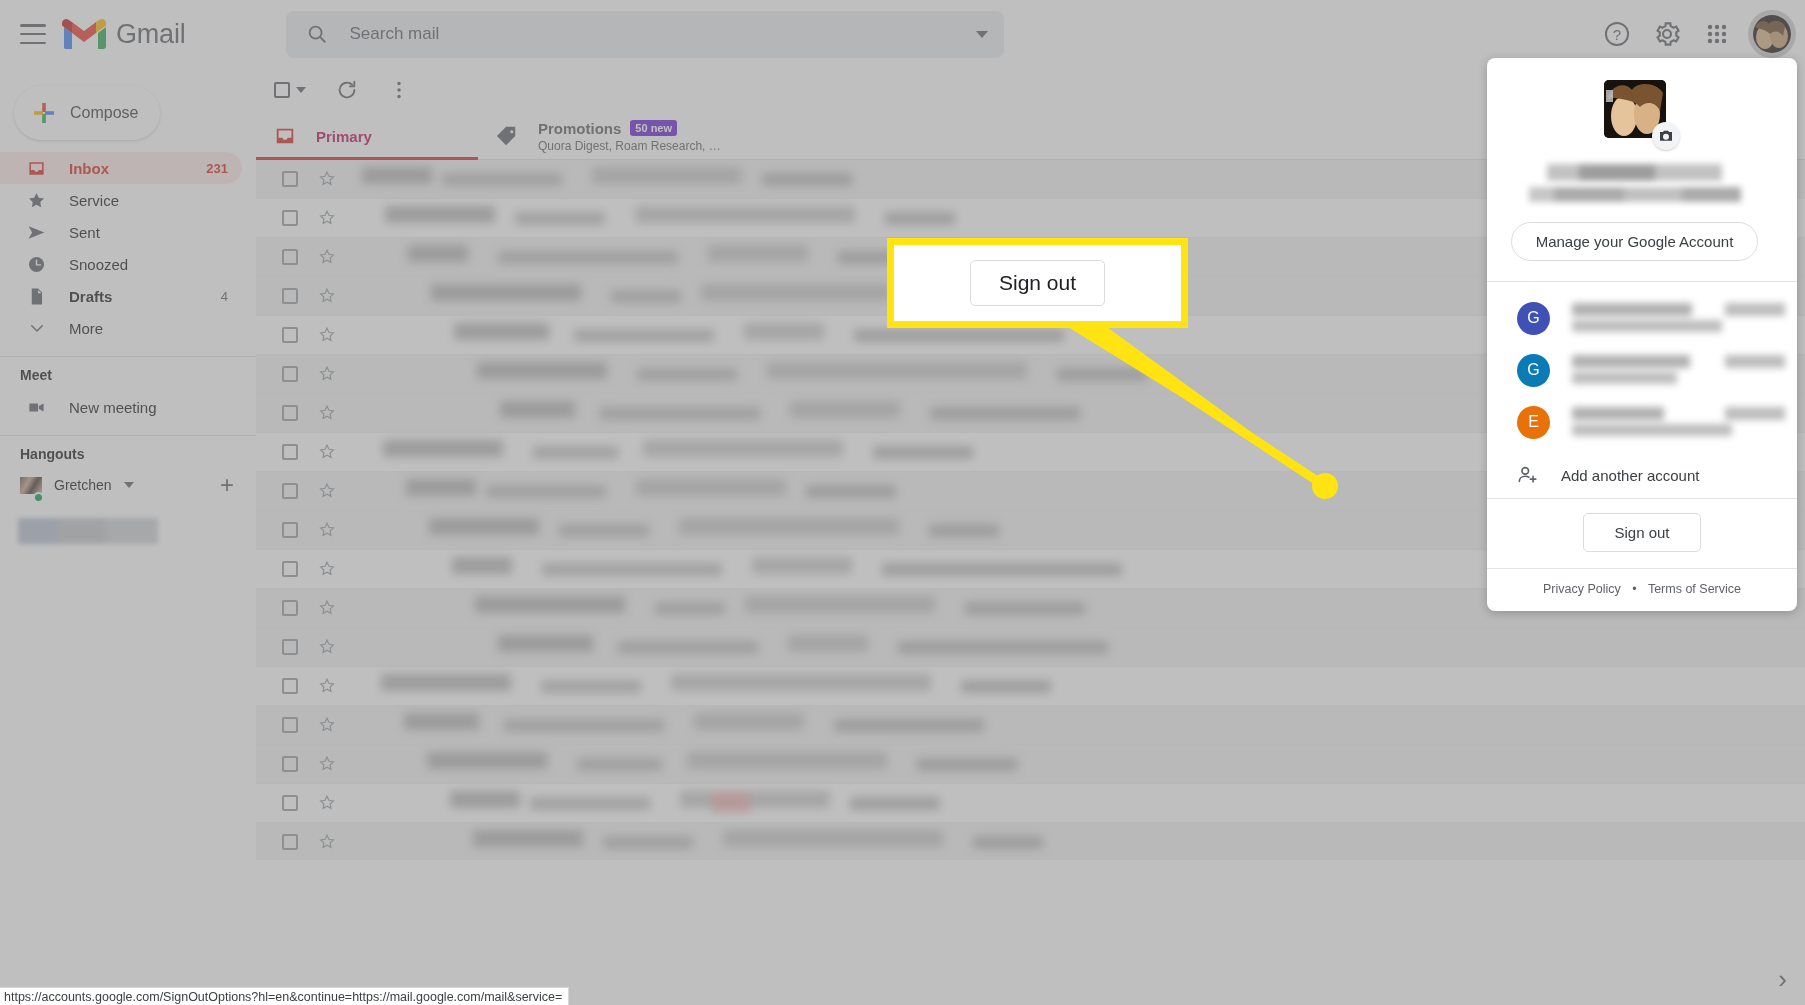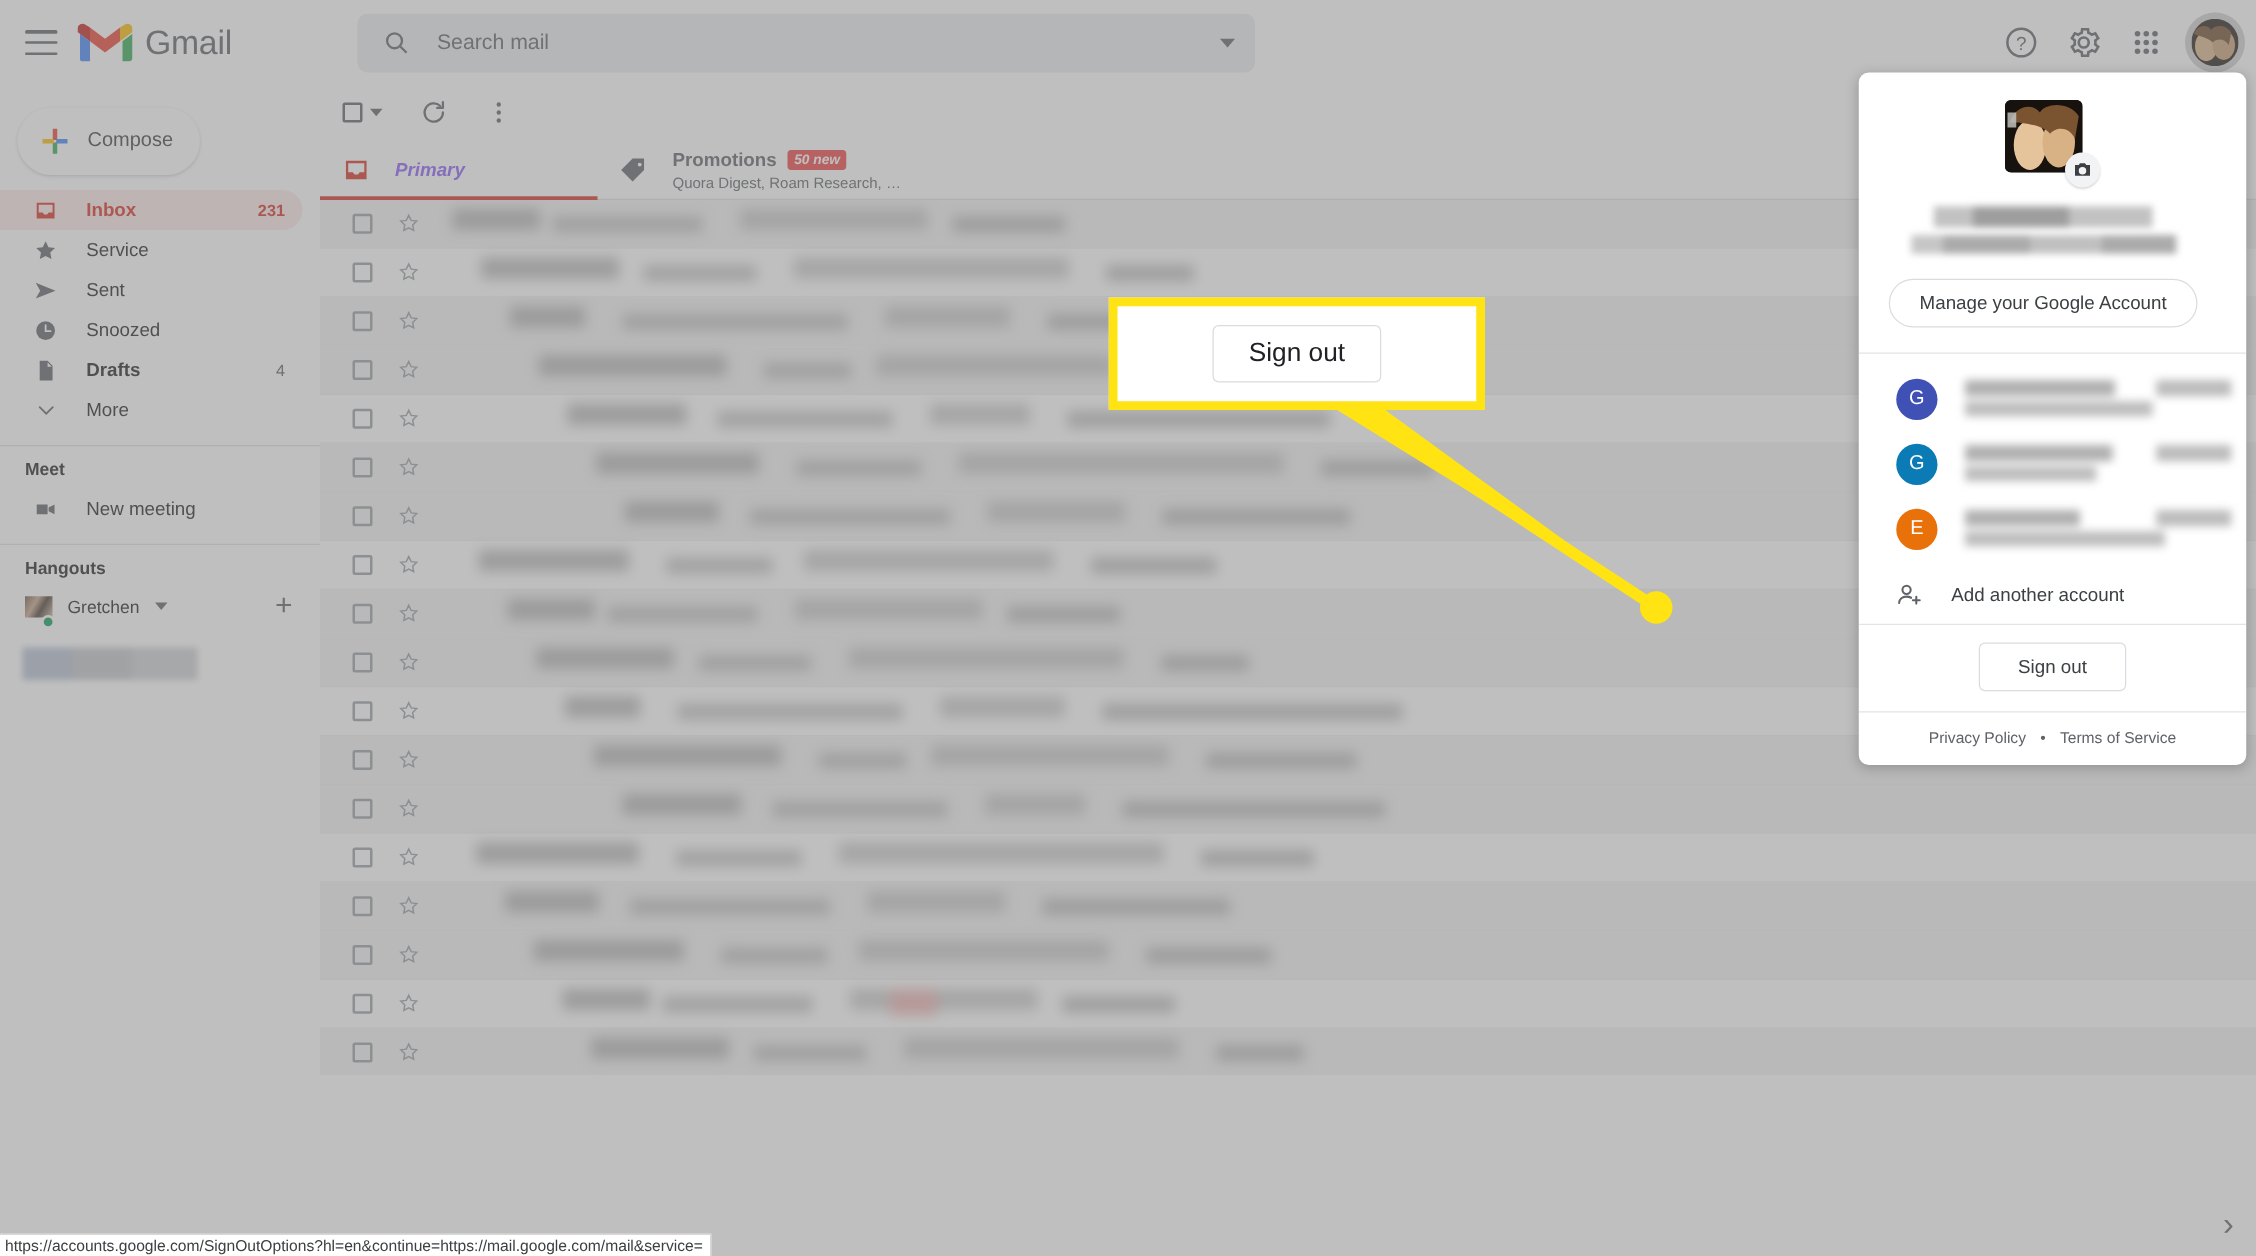--- a/index.html
+++ b/index.html
@@ -159,21 +159,21 @@
     width: 222px; height: 48px;
     display: flex; align-items: center; gap: 20px;
     padding-left: 18px;
     position: relative;
     cursor: pointer;
   }
   .tab-ico { width: 22px; height: 22px; flex: 0 0 22px; }
   .tab-body { display: flex; flex-direction: column; gap: 2px; }
   .tab-top { display: flex; align-items: center; gap: 9px; }
   .tab-name { font-size: 15px; color: #5f6368; font-weight: bold; }
-  .tab.active .tab-name { color: #8b5cf6; font-style: italic; }
+  .tab.active .tab-name { color: #be185d; }
   .tab-badge {
     font-size: 11px; font-weight: bold; color: #fff;
     padding: 2px 5px; border-radius: 3px;
   }
   .tab-sub { font-size: 12px; color: #5f6368; white-space: nowrap; }
   .tab-underline {
     position: absolute; left: 0; bottom: 0;
     width: 100%; height: 3px; background: #d93025;
   }
   
@@ -518,21 +518,21 @@
     </div>
 
 
     <div class="tab">
       <svg class="tab-ico" viewBox="0 0 24 24">
         <path fill="#5f6368" d="M11 2H21v10l-10 10L1 12 11 2zm6.2 3.6a1.7 1.7 0 1 0 0 3.4 1.7 1.7 0 0 0 0-3.4z"></path>
       </svg>
       <div class="tab-body">
         <div class="tab-top">
           <span class="tab-name">Promotions</span>
-          <span class="tab-badge" id="badge-promotions" style="background: #ef4444; font-style: italic;">50 new</span>
+          <span class="tab-badge" id="badge-promotions" style="background: #6d28d9;">50 new</span>
         </div>
         <div class="tab-sub">Quora Digest, Roam Research, …</div>
       </div>
     </div>
   </div>
 
   <div class="maillist" id="maillist">
       <div class="mrow read">
         <div class="m-check"></div>
         <div class="m-star"><svg width="18" height="18" viewBox="0 0 24 24">

